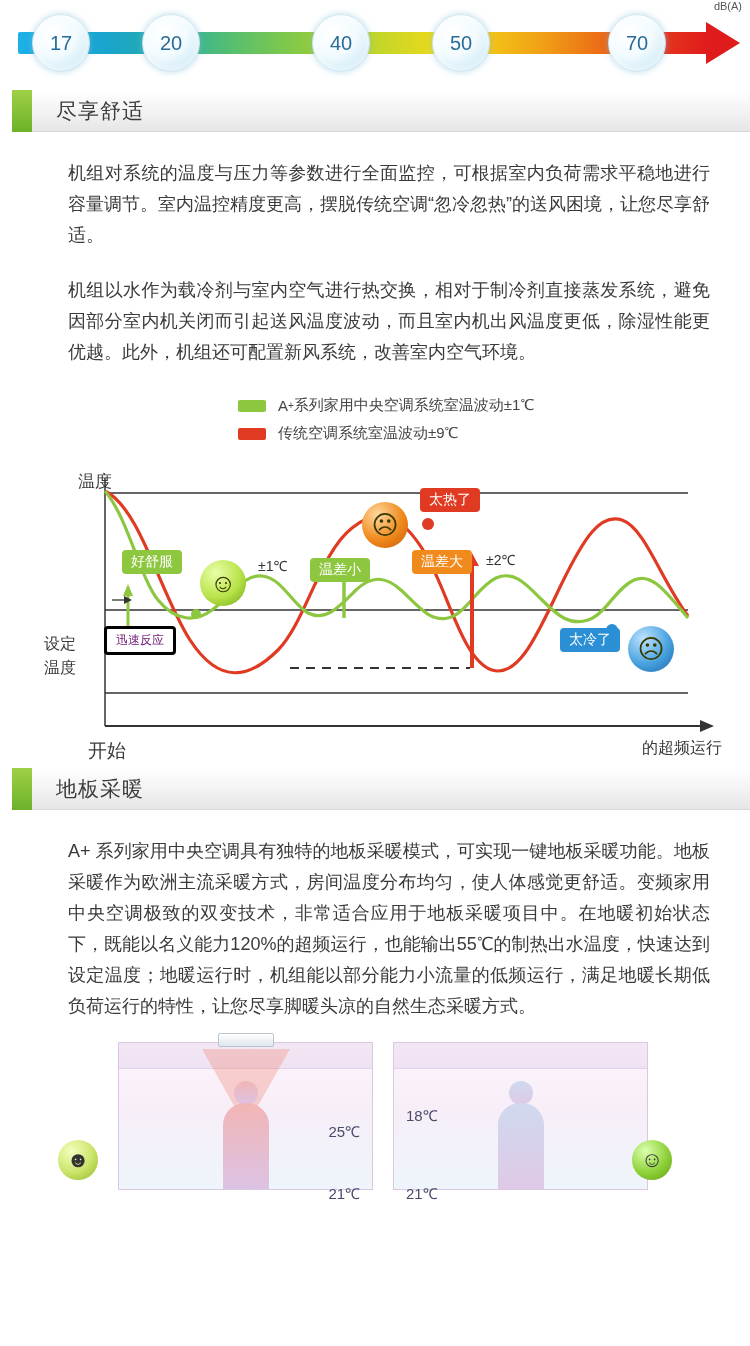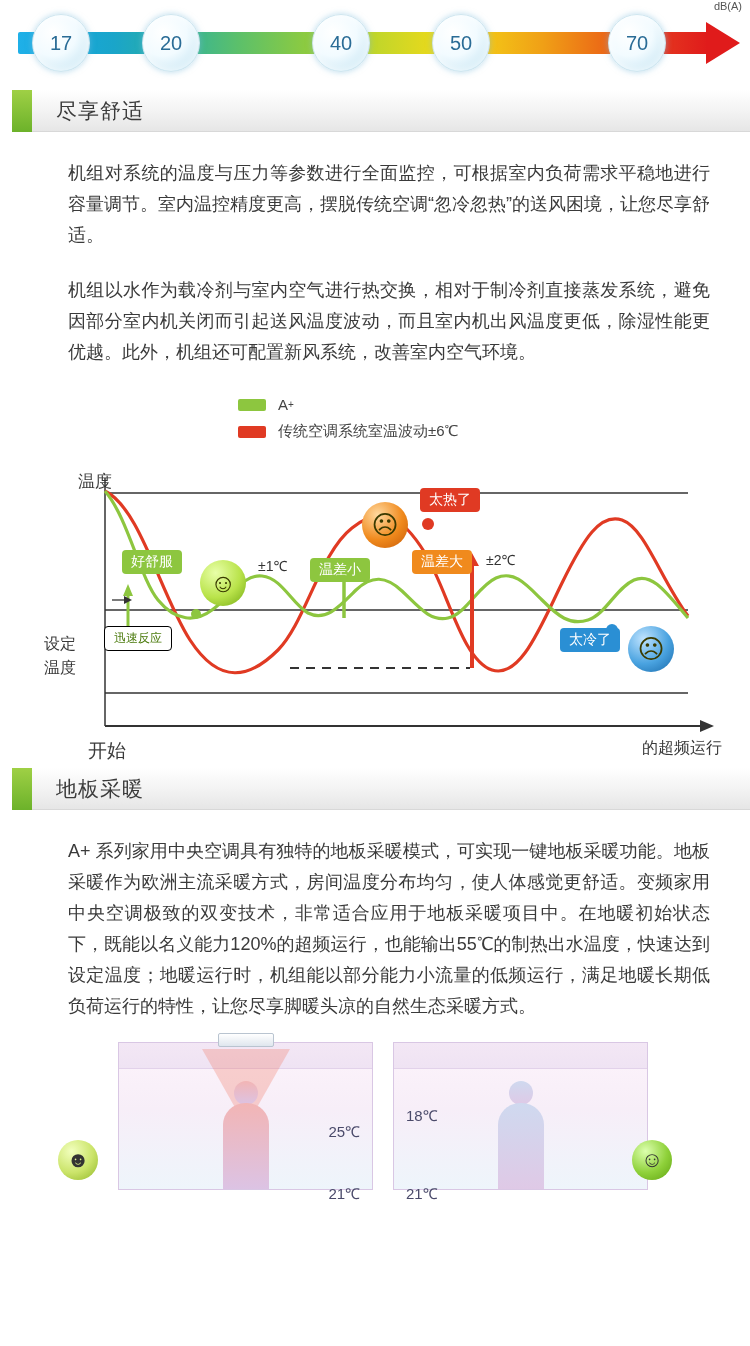--- a/index.html
+++ b/index.html
@@ -130,21 +130,21 @@
     font-size:14px;
     color:#fff;
     padding:3px 9px;
     border-radius:4px;
     white-space:nowrap;
   }
   .tag.green { background:#8dc63f; }
   .tag.red { background:#e03a23; }
   .tag.orange { background:#f08a1d; }
   .tag.blue { background:#2a8fd4; }
-  .tag.white { background:#ffffff; color:#4d7c0f; border:1px solid #000000; font-size:12px; }
+  .tag.white { background:#ffffff; color:#701a75; border:3px solid #000000; font-size:12px; }
 
   .delta-label {
     position:absolute; font-size:14px; color:#333;
   }
 
   .face {
     position:absolute;
     width:46px; height:46px;
     border-radius:50%;
     display:flex; align-items:center; justify-content:center;
@@ -243,24 +243,25 @@
 <div class="para first">机组对系统的温度与压力等参数进行全面监控，可根据室内负荷需求平稳地进行容量调节。室内温控精度更高，摆脱传统空调“忽冷忽热”的送风困境，让您尽享舒适。</div>
 <div class="para second">机组以水作为载冷剂与室内空气进行热交换，相对于制冷剂直接蒸发系统，避免因部分室内机关闭而引起送风温度波动，而且室内机出风温度更低，除湿性能更优越。此外，机组还可配置新风系统，改善室内空气环境。</div>
 
 <div class="chart-wrap">
 
   <div class="legend">
     <div class="row">
       <div class="swatch sw-green"></div>
       <div>A</div>
       <div class="sup">+</div>
+      <div> 系列家用中央空调系统室温波动±1℃</div>
     </div>
     <div class="row">
       <div class="swatch sw-red"></div>
-      <div>传统空调系统室温波动±6℃</div>
+      <div>传统空调系统室温波动±9℃</div>
     </div>
   </div>
 
   <div class="axis-label-temp">温度</div>
   <div class="axis-label-set">
     <div>设定</div>
     <div>温度</div>
   </div>
   <div class="axis-label-start">开始</div>
   <div class="axis-label-run">的超频运行</div>

